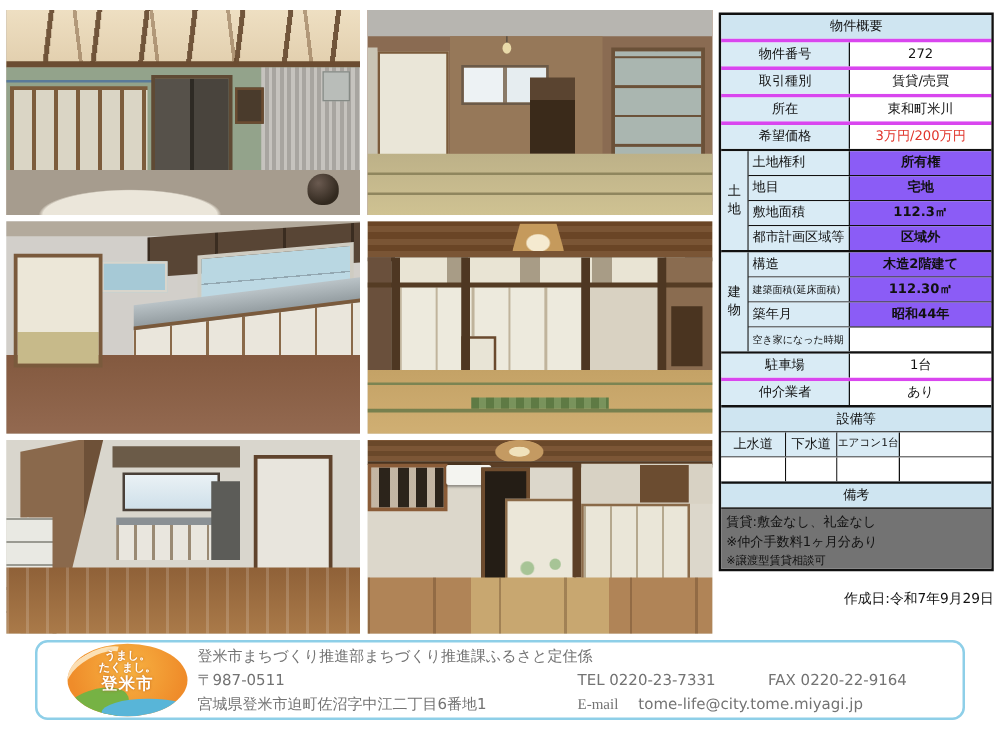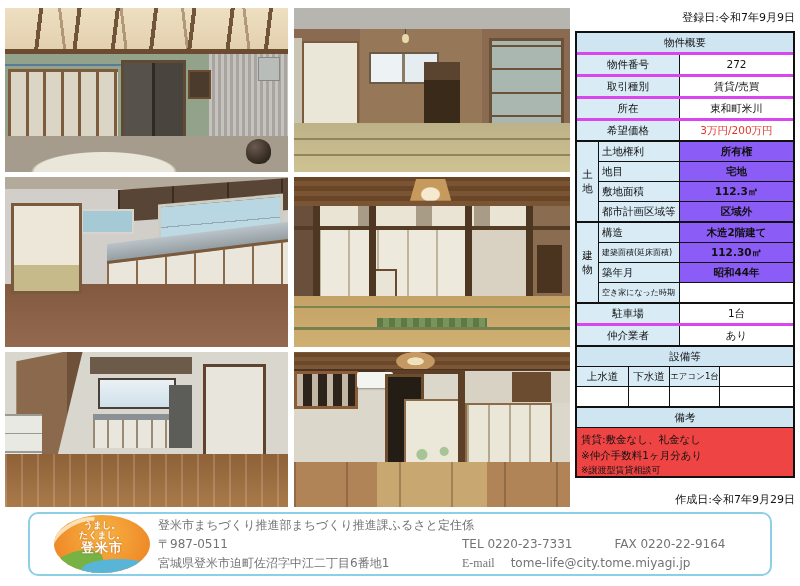--- a/index.html
+++ b/index.html
@@ -117,21 +117,21 @@
   .g-row{height:19px;display:flex;border-top:1px solid #111;}
   .g-row:first-child{border-top:none;}
   .g-label{width:81px;box-sizing:border-box;background:#d9ebf5;border-right:1px solid #111;display:flex;align-items:center;padding-left:3px;}
   .g-label.small{font-size:8px;}
   .g-value{flex:1;display:flex;align-items:center;justify-content:center;background:#8b5cf6;font-weight:bold;}
   .e-row{height:19px;display:flex;border-top:1px solid #111;}
   .e-cell{box-sizing:border-box;border-right:1px solid #111;display:flex;align-items:center;justify-content:center;background:#d9ebf5;}
   .e-cell.c1{width:52px;}.e-cell.c2{width:41px;}.e-cell.c3{width:50px;font-size:8.5px;}
   .e-cell.c4{flex:1;border-right:none;background:#fff;}
   .e-row.empty .e-cell{background:#fff;}
-  .remarks{border-top:1px solid #111;height:49px;padding:3px 4px;box-sizing:border-box;background:#ef4444;}
+  .remarks{border-top:1px solid #111;height:49px;padding:3px 4px;box-sizing:border-box;background:#737373;}
   .remarks .r1{font-size:10.5px;line-height:16px;}
   .remarks .r2{font-size:10.5px;line-height:16px;}
   .remarks .r3{font-size:9px;line-height:14px;}
   .create-date{font-size:11px;text-align:right;margin-top:14px;white-space:nowrap;}
 
   
   .footer{position:absolute;left:28px;top:512px;width:744px;height:64px;border:2px solid #8ecfe8;border-radius:10px;box-sizing:border-box;background:#fff;display:flex;align-items:center;}
   .logo{position:relative;width:96px;height:58px;margin-left:24px;flex:0 0 auto;border-radius:50%;background:radial-gradient(circle at 50% 35%,#f7b343,#ef8c2a 75%);overflow:hidden;}
   .logo .wave{position:absolute;left:-8%;top:10%;width:60%;height:55%;border:4px solid rgba(255,248,225,.75);border-radius:50%;border-right-color:transparent;border-bottom-color:transparent;transform:rotate(-30deg);}
   .logo .green{position:absolute;left:-6%;bottom:-12%;width:58%;height:48%;background:#76b244;border-radius:50%;transform:rotate(-18deg);}
@@ -233,21 +233,20 @@
       <div class="p6-fus1"></div>
       <div class="p6-post"></div>
       <div class="p6-upr"></div>
       <div class="p6-shelf"></div>
       <div class="p6-fus2"></div>
       <div class="p6-floor"></div>
     </div>
   </div>
 
   <div class="right-col">
-    <div class="reg-date">登録日:令和7年9月9日</div>
 
     <div class="ptable">
       <div class="t-header">物件概要</div>
 
       <div class="t-row">
         <div class="t-label">物件番号</div>
         <div class="t-value">272</div>
       </div>
       <div class="t-row">
         <div class="t-label">取引種別</div>

